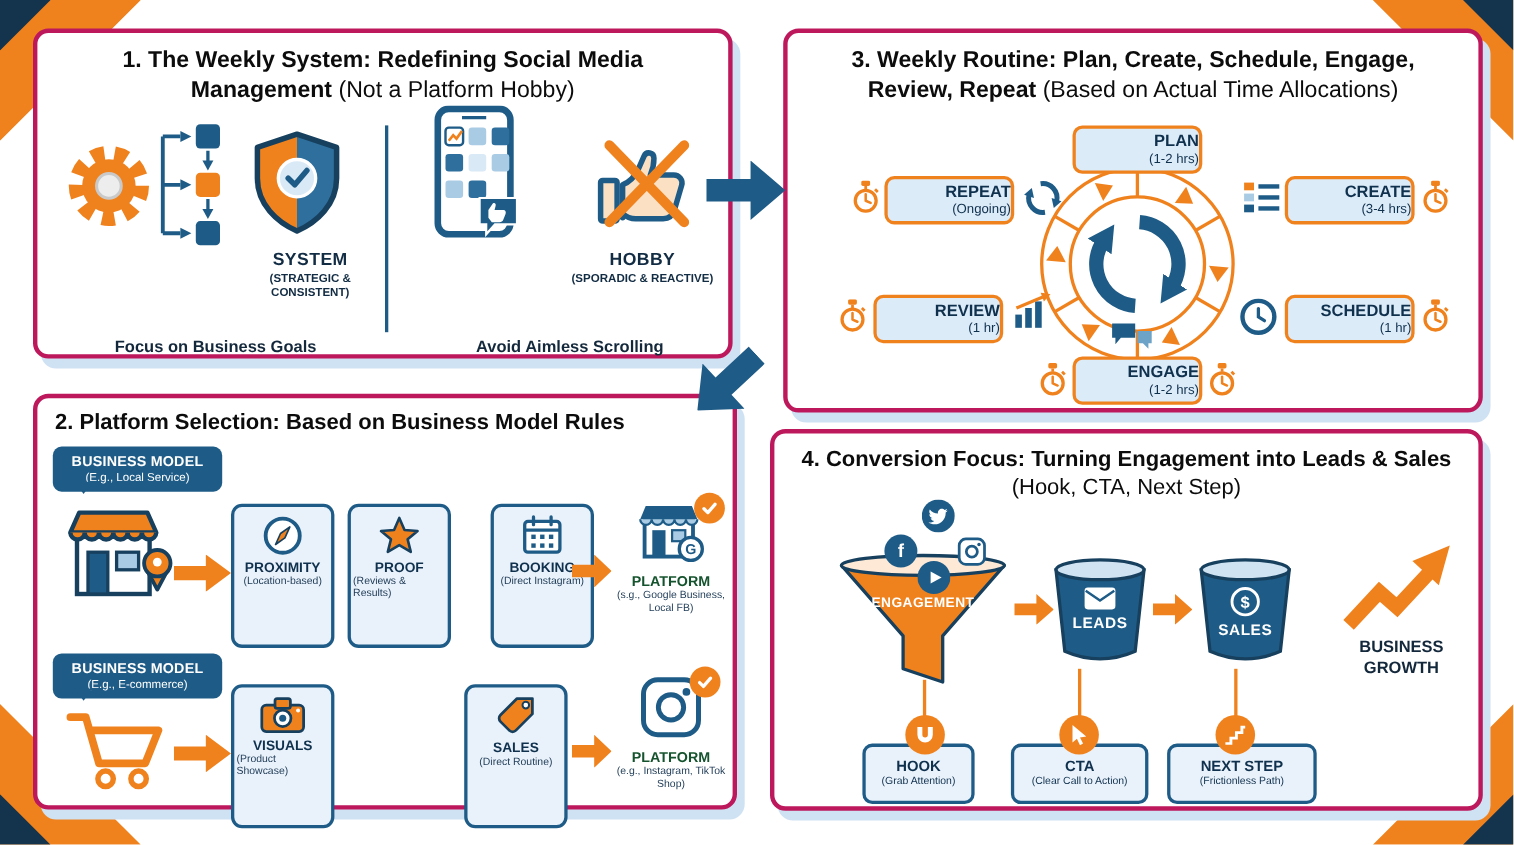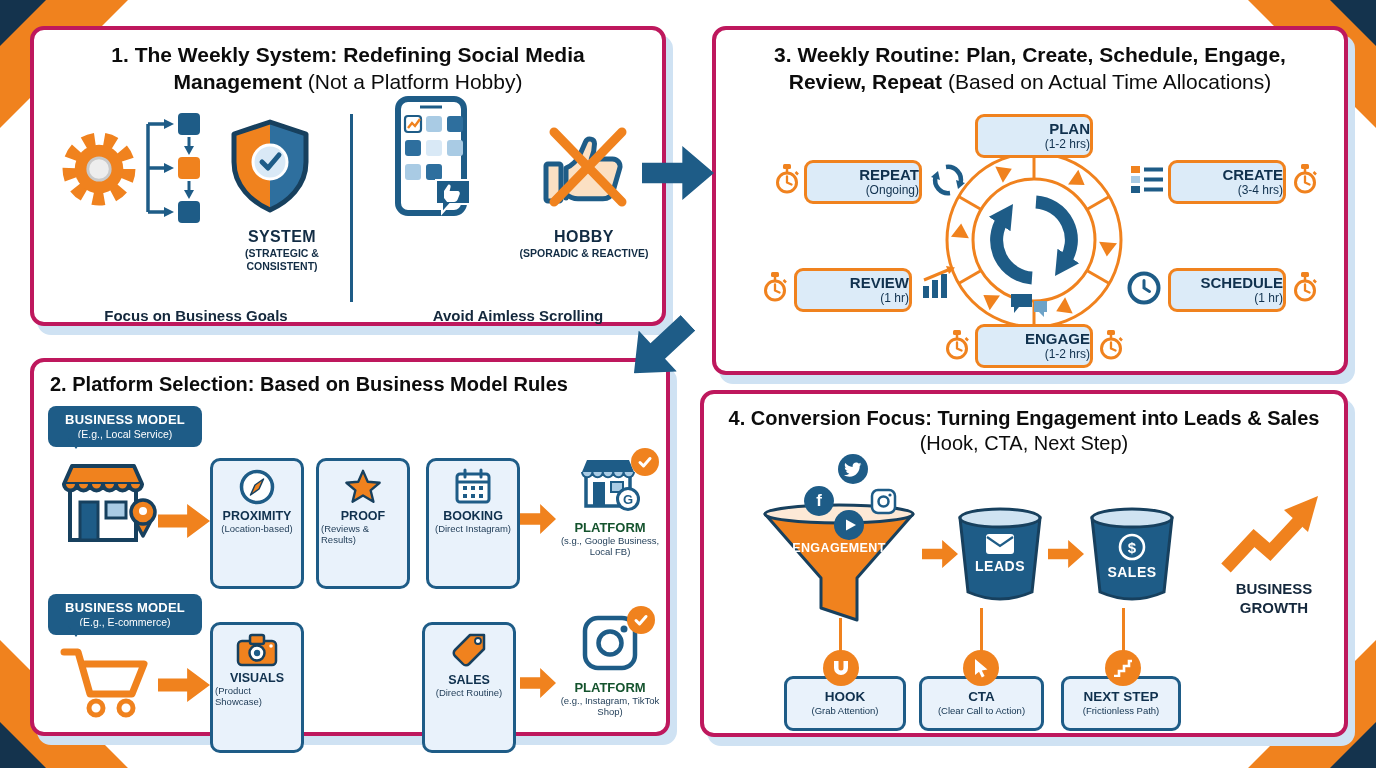--- a/index.html
+++ b/index.html
@@ -305,21 +305,21 @@
     <div class="step-label">PROXIMITY</div>
     <div class="step-sub">(Location-based)</div>
   </div>
   <div class="stepbox" style="left:282px;top:96px">
     <svg width="38" height="38" viewBox="0 0 40 40">
       <path d="M20 3 L25 14.5 L37.5 15.5 L28 23.5 L31 35.5 L20 29 L9 35.5 L12 23.5 L2.5 15.5 L15 14.5 Z" fill="#f0821e" stroke="#17405e" stroke-width="2.5" stroke-linejoin="round"></path>
     </svg>
     <div class="step-label">PROOF</div>
     <div class="step-sub">(Reviews &amp; Results)</div>
   </div>
-  <div class="stepbox" style="left:392px;top:96px">
+  <div class="stepbox" style="left:412px;top:96px">
     <svg width="38" height="38" viewBox="0 0 38 38">
       <rect x="3" y="6" width="32" height="28" rx="3" fill="#fff" stroke="#1e5c87" stroke-width="3"></rect>
       <path d="M3 14 H35" stroke="#1e5c87" stroke-width="3"></path>
       <path d="M11 2 V9 M27 2 V9" stroke="#1e5c87" stroke-width="3" stroke-linecap="round"></path>
       <g fill="#1e5c87">
         <rect x="9" y="18" width="4" height="4"></rect>
           <rect x="17" y="18" width="4" height="4"></rect>
           <rect x="25" y="18" width="4" height="4"></rect>
         <rect x="9" y="26" width="4" height="4"></rect>
           <rect x="17" y="26" width="4" height="4"></rect>
@@ -486,25 +486,25 @@
     <svg width="18" height="20" viewBox="0 0 18 20">
       <path d="M3 1 L15.5 11.5 L9.8 12.4 L12.6 18 L9.8 19.4 L7 13.7 L3 17 Z" fill="#fff"></path>
     </svg>
   </div>
   <div class="ccirc" style="left:401px">
     <svg width="20" height="18" viewBox="0 0 20 18">
       <path d="M1 17 h5 v-5 h5 V7 h5 V2 h3" stroke="#fff" stroke-width="2.6" fill="none"></path>
     </svg>
   </div>
 
-  <div class="cbox" style="left:80px;width:122px">
+  <div class="cbox" style="left:80px;width:102px">
     <div class="cbox-label">HOOK</div>
     <div class="cbox-sub">(Grab Attention)</div>
   </div>
   <div class="cbox" style="left:215px;width:125px">
     <div class="cbox-label">CTA</div>
     <div class="cbox-sub">(Clear Call to Action)</div>
   </div>
-  <div class="cbox" style="left:357px;width:120px">
+  <div class="cbox" style="left:357px;width:136px">
     <div class="cbox-label">NEXT STEP</div>
     <div class="cbox-sub">(Frictionless Path)</div>
   </div>
 </div>
 
 </body></html>

